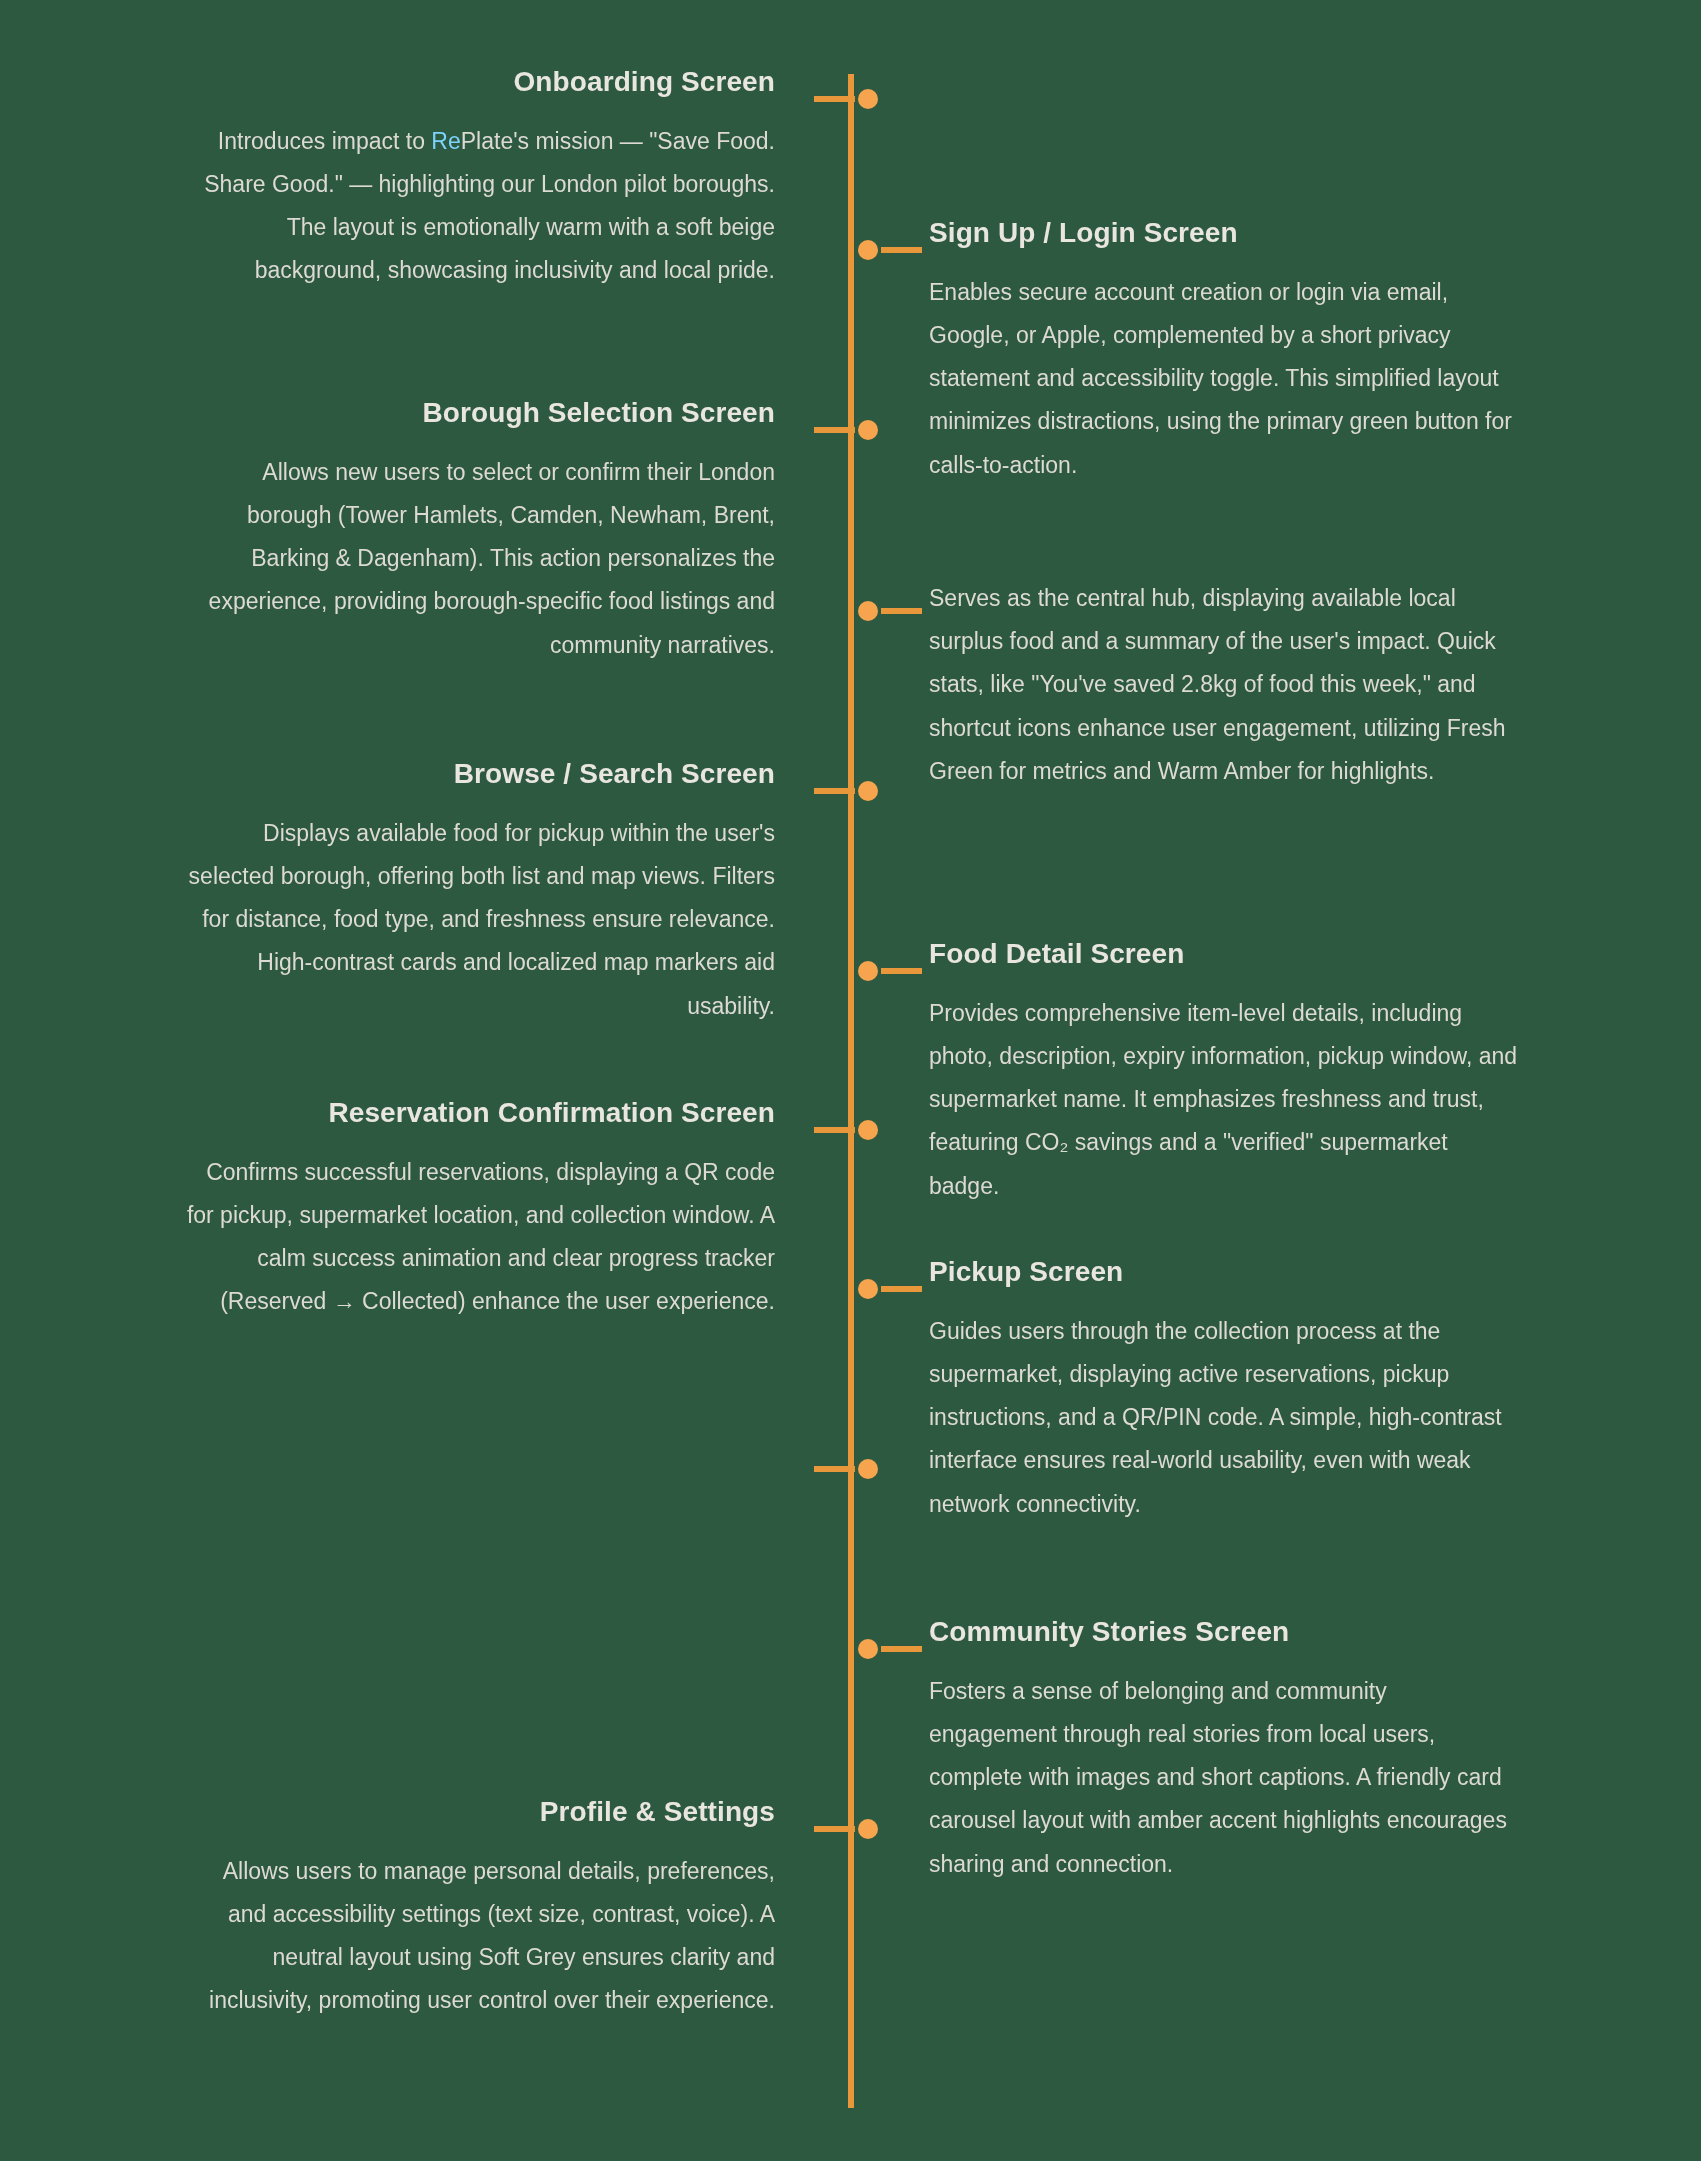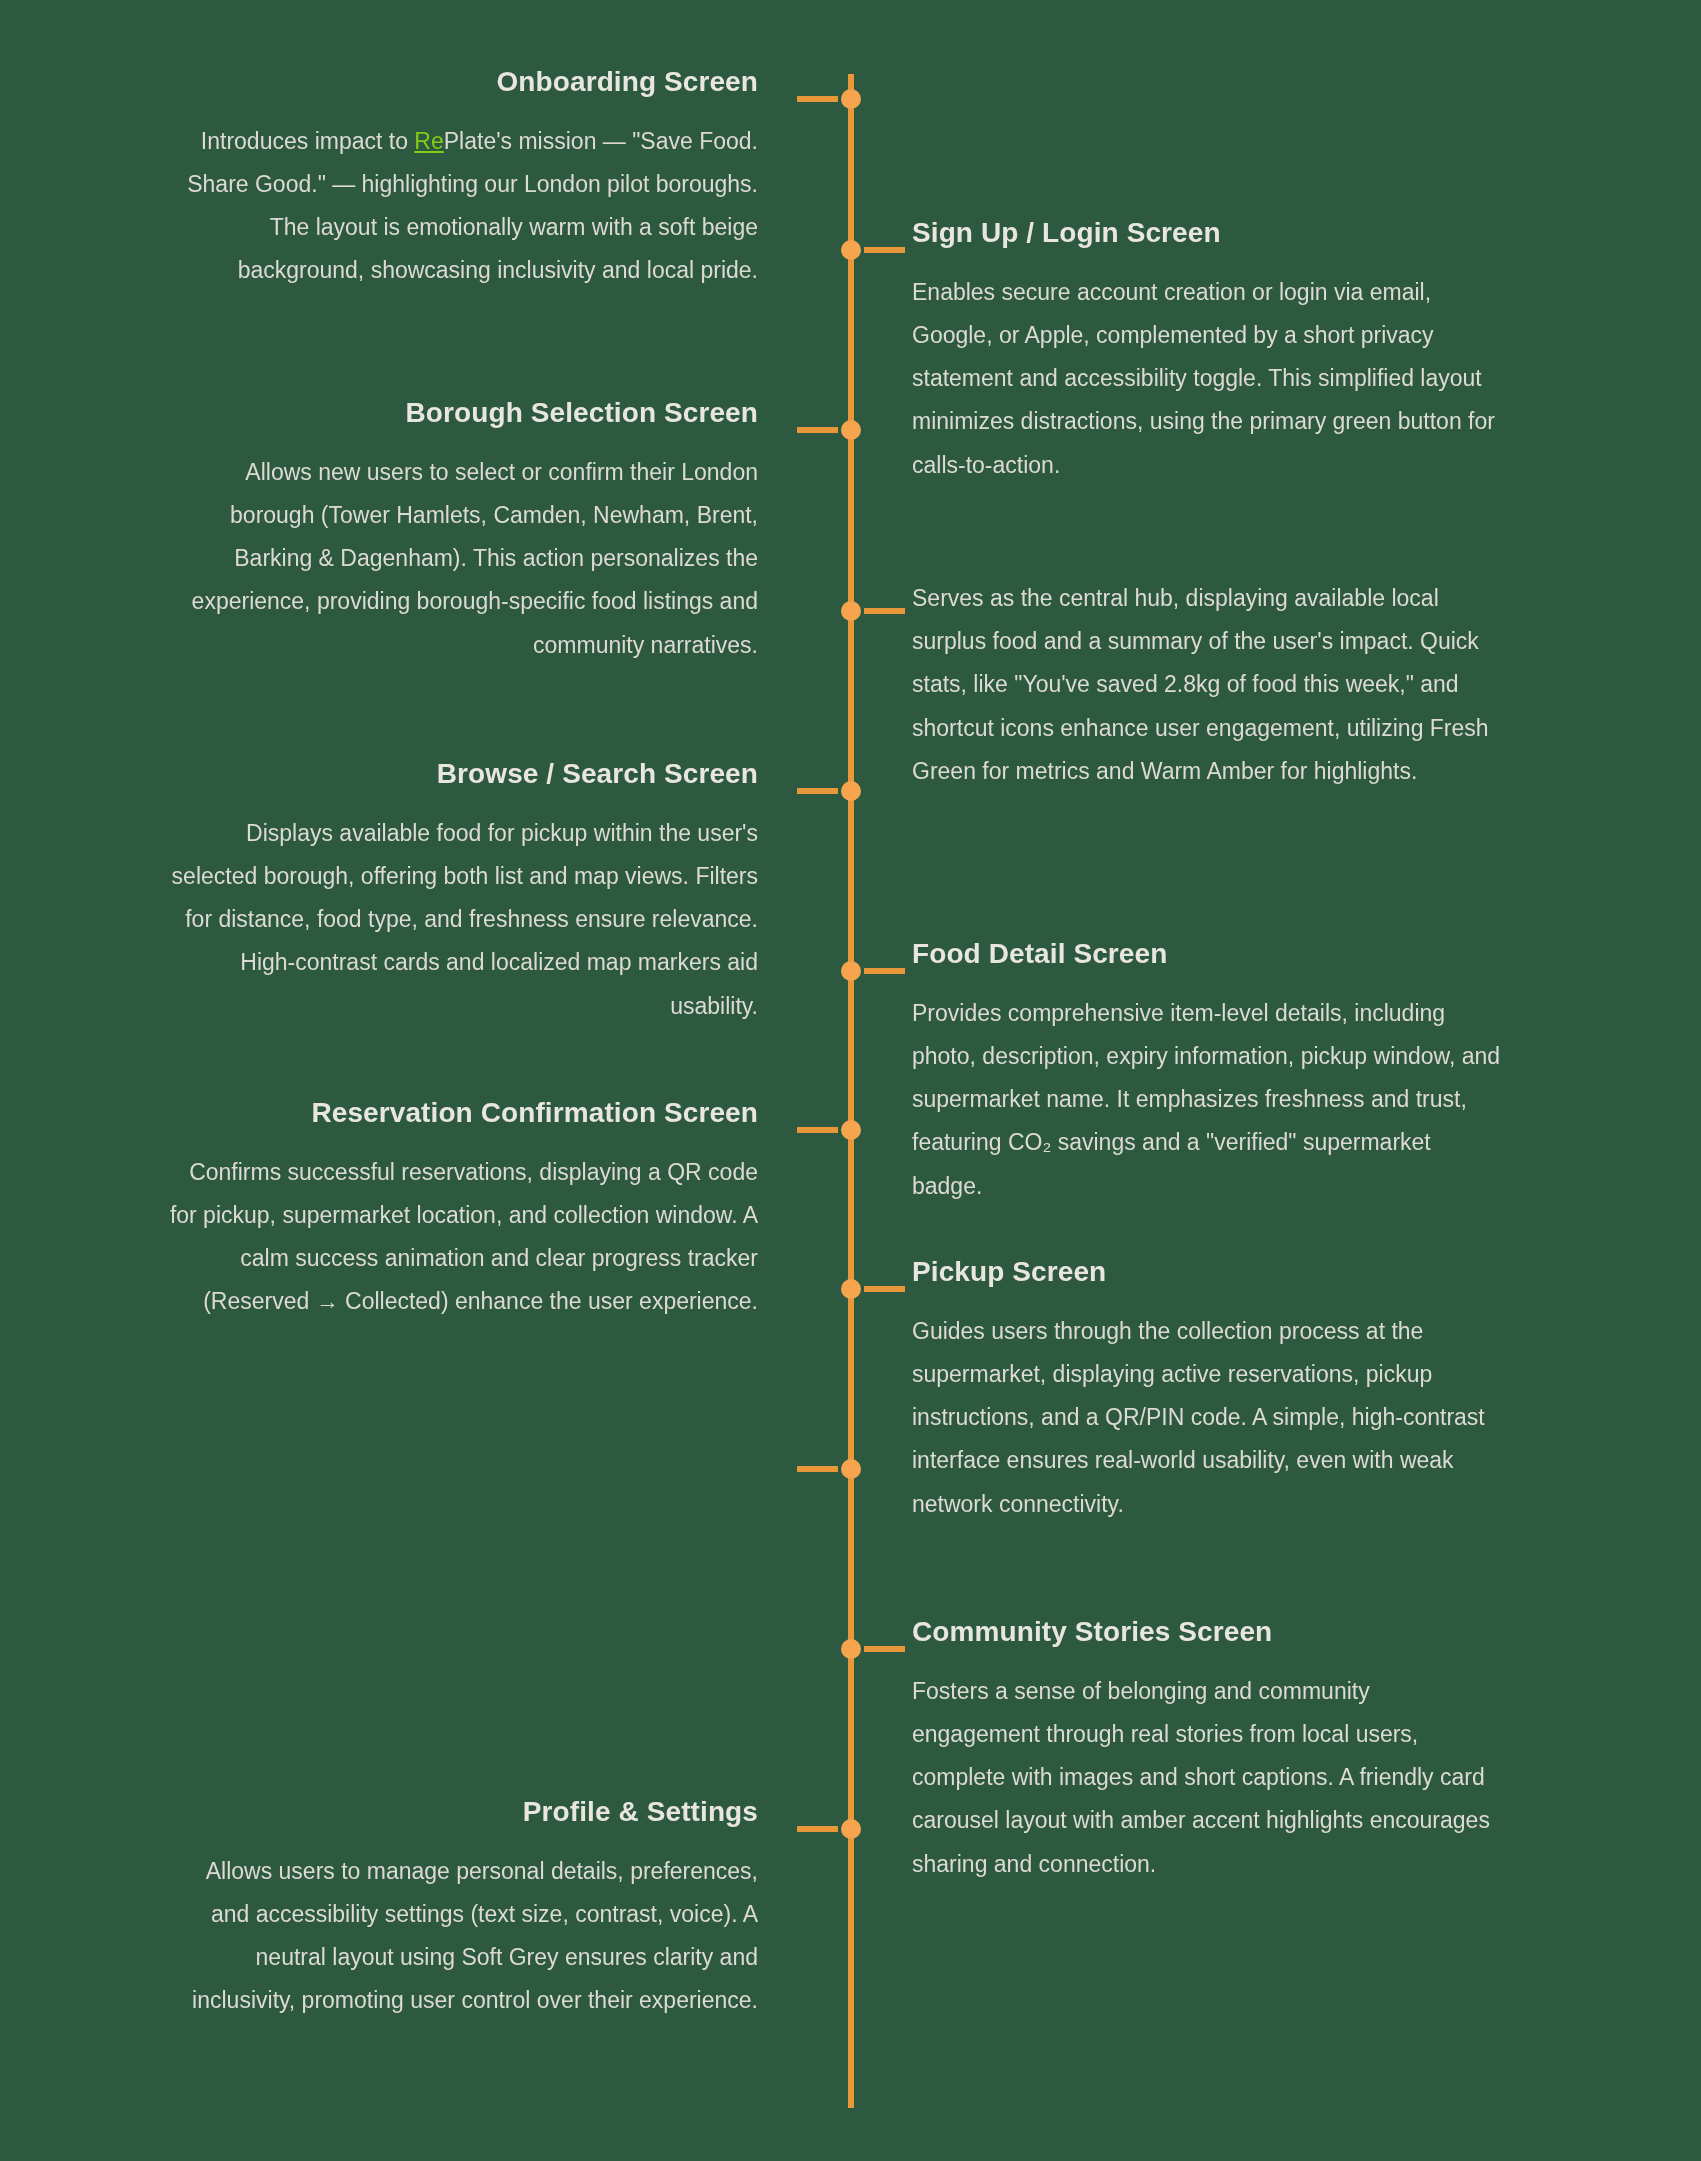--- a/index.html
+++ b/index.html
@@ -15,20 +15,21 @@
     font-family: "Liberation Sans", sans-serif;
     color: #E8E4DE;
     overflow: hidden;
     position: relative;
   }
 
   #timeline-root {
     position: relative;
     width: 1702px;
     height: 1877px;
+    padding-left: 17px;
   }
 
   
   .spine {
     position: absolute;
     left: 848px;
     top: 74px;
     width: 5.7px;
     height: 2034px;
     background: #E8973A;
@@ -79,21 +80,21 @@
   }
 
   .panel p {
     margin: 0;
     font-size: 23px;
     line-height: 1.88;
     color: #DDDAD3;
     font-weight: 400;
   }
 
-  .brand-accent { color: #84cc16; text-decoration: underline; }
+  .brand-accent { color: #7dd3fc; }
 </style>
 </head>
 <body>
 
 <div id="timeline-root">
   <div class="spine"></div>
   <div id="entries">
       <div class="entry left" style="top: 99px;">
         <div class="node"></div>
         <div class="connector"></div>

